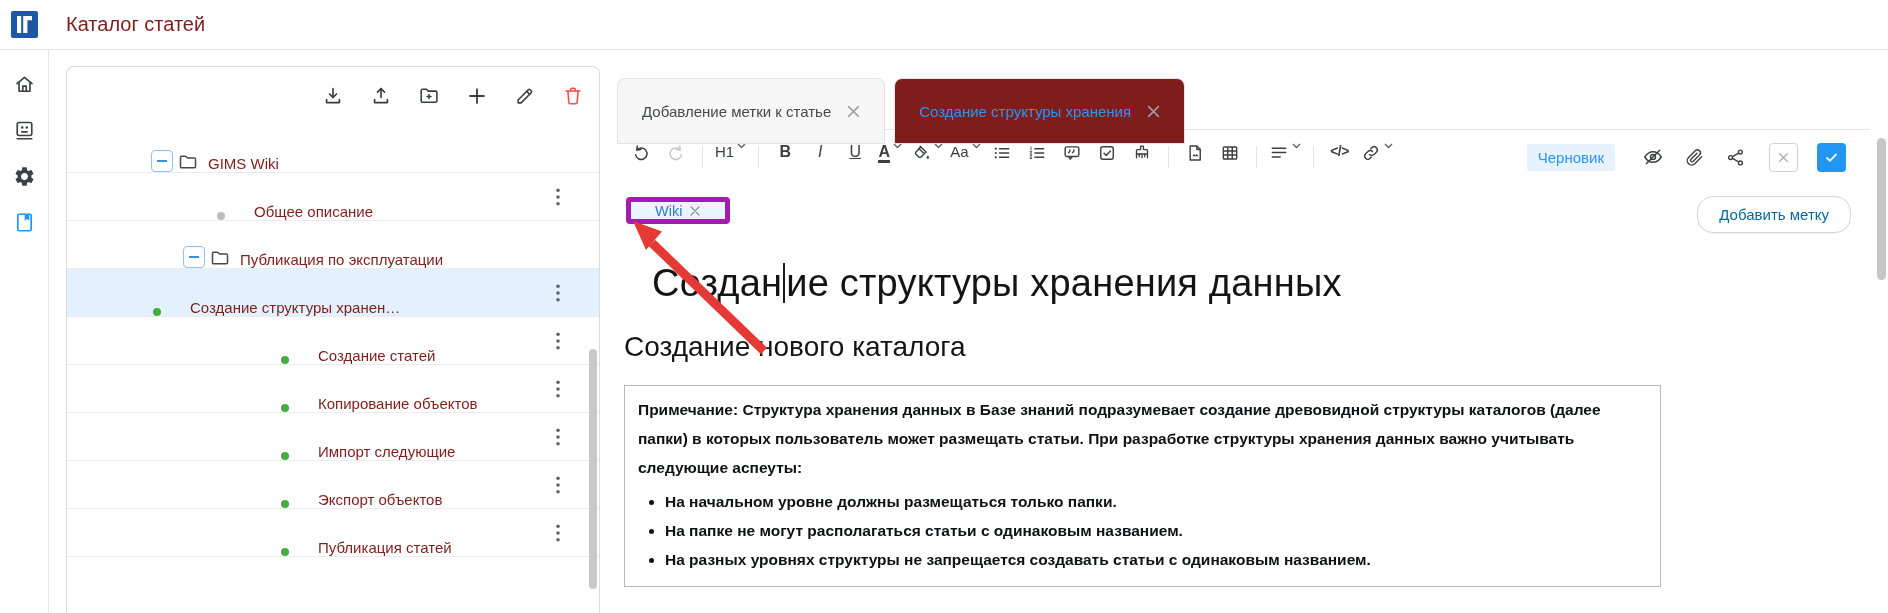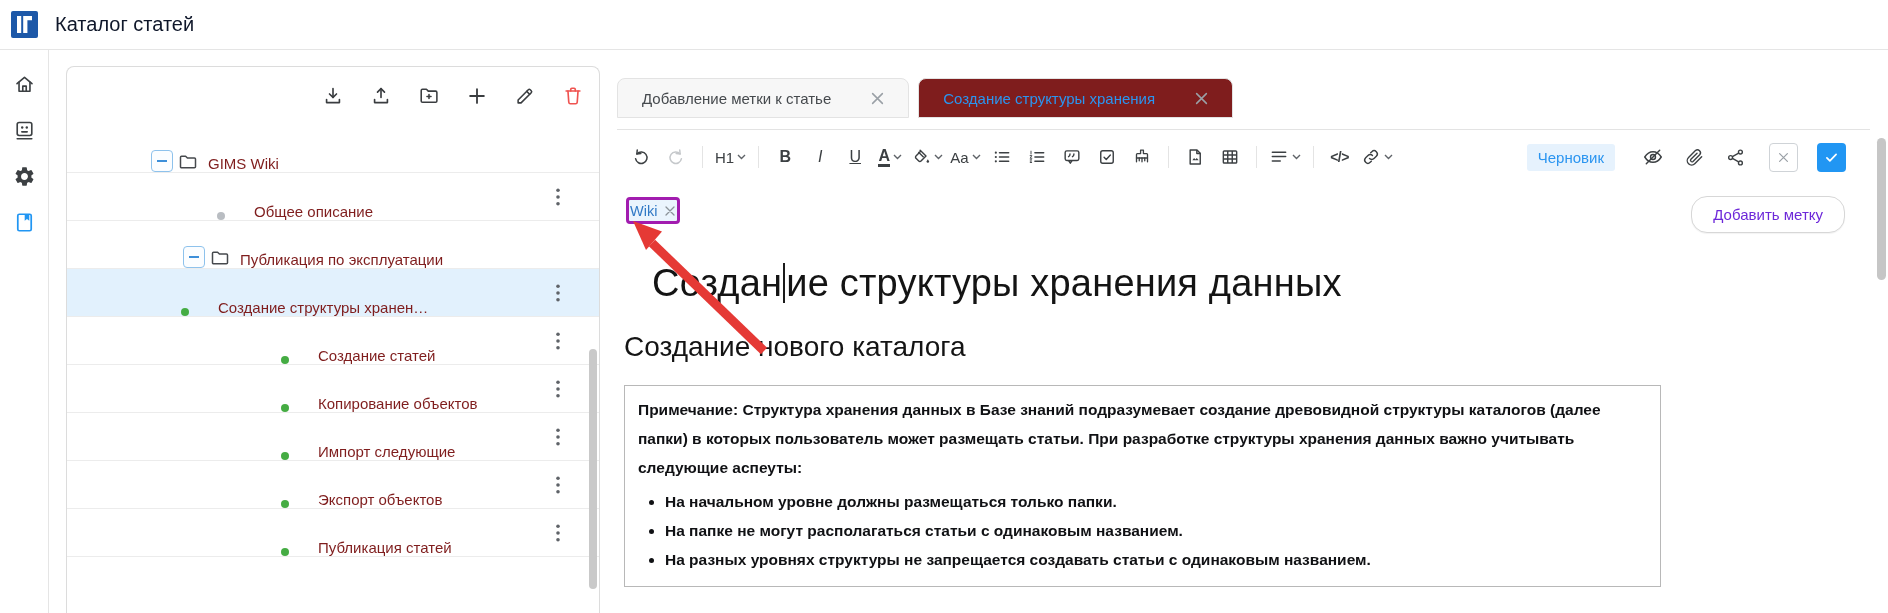--- a/index.html
+++ b/index.html
@@ -2,21 +2,21 @@
 <html><head>
 <meta charset="utf-8">
 <style>
 *{box-sizing:border-box;margin:0;padding:0}
 html,body{width:1888px;height:613px}
 body{position:relative;font-family:"Liberation Sans",sans-serif;background:#fff;overflow:hidden;color:#202124}
 svg{display:block}
 
 .topbar{position:absolute;left:0;top:0;width:100%;height:50px;background:#fff;border-bottom:1px solid #e5e5e5;display:flex;align-items:center;z-index:6}
 .logo{margin-left:11px;flex:none}
-.app-title{margin-left:17px;font-size:20px;color:#0f172a}
+.app-title{margin-left:28px;font-size:20px;color:#7f1d1d}
 
 .rail{position:absolute;left:0;top:50px;bottom:0;width:49px;border-right:1px solid #e5e5e5;background:#fff;display:flex;flex-direction:column;align-items:center;padding-top:22px;gap:22px;z-index:5}
 .rail-btn{width:24px;height:24px;display:flex;align-items:center;justify-content:center;color:#3c4043;cursor:pointer}
 .rail-btn.active{color:#2196f3}
 
 .tree-panel{position:absolute;left:66px;top:66px;width:534px;height:560px;border:1px solid #dcdcdc;border-bottom:none;border-radius:8px 8px 0 0;background:#fff;overflow:hidden}
 .tree-toolbar{height:58px;display:flex;align-items:center;justify-content:flex-end;gap:24px;padding:0 14px 0 0}
 .ticon{width:24px;height:24px;display:flex;align-items:center;justify-content:center;color:#3a3d40;cursor:pointer}
 .ticon.danger{color:#ef5350}
 .trow{height:48px;display:flex;align-items:flex-end;border-bottom:1px solid #ececec;position:relative;font-size:15px;color:#7f1d1d;cursor:pointer;background:#fff}
@@ -27,45 +27,45 @@
 .t-label{margin-left:10px;white-space:nowrap}
 .bullet{width:8px;height:8px;border-radius:50%;flex:none}
 .bullet.green{background:#45ac43}
 .bullet.gray{background:#b9bdc2}
 .bullet+.t-label{margin-left:29px}
 .kebab{position:absolute;right:32px;top:50%;transform:translateY(-50%);width:18px;height:22px;display:flex;align-items:center;justify-content:center;color:#5f6368;cursor:pointer}
 .tree-scrollbar{position:absolute;right:2px;top:282px;width:8px;height:240px;border-radius:4px;background:#c9c9c9;cursor:pointer}
 
 .tabbar{position:absolute;left:617px;top:78px;width:1253px;height:52px;display:flex;gap:9px;z-index:4}
 .tabbar::after{content:"";position:absolute;left:0;right:0;bottom:0;height:1px;background:#e3e3e3}
-.tab{height:40px;padding:0 24px;display:flex;align-items:center;gap:40px;border:1px solid #e3e3e3;border-radius:8px 8px 0 0;font-size:15px;background:#f7f7f7;color:#45494d;cursor:pointer;position:relative;z-index:1;white-space:nowrap}
+.tab{height:66px;padding:0 24px;display:flex;align-items:center;gap:16px;border:1px solid #e3e3e3;border-radius:8px 8px 0 0;font-size:15px;background:#f7f7f7;color:#45494d;cursor:pointer;position:relative;z-index:1;white-space:nowrap}
 .tab.active{background:#7f1d1d;color:#2b95f0}
 .tab-close{display:flex;color:#9aa0a6;cursor:pointer}
 
 .editor{position:absolute;left:617px;top:130px;width:1253px;height:483px;background:#fff}
 .etoolbar{height:54px;display:flex;align-items:center;padding:0 24px 0 10px;gap:7px}
-.ebtn{min-width:28px;height:28px;display:flex;align-items:center;justify-content:center;gap:3px;color:#3c4043;cursor:pointer;border-radius:3px;flex:none}
+.ebtn{min-width:28px;height:28px;display:flex;align-items:flex-start;justify-content:center;gap:3px;color:#3c4043;cursor:pointer;border-radius:3px;flex:none}
 .ebtn.disabled{color:#c5c8cb}
 .lbl-h,.lbl-aa{font-size:15px;font-weight:500}
 .lbl-b{font-weight:700;font-size:16px}
 .lbl-i{font-style:italic;font-size:16px}
 .lbl-u{text-decoration:underline;font-size:16px}
 .lbl-a{font-weight:600;font-size:16px;line-height:17px;border-bottom:3px solid #3c4043}
 .lbl-code{font-size:14px;font-weight:700;letter-spacing:-.5px}
 .sep{width:1px;height:22px;background:#e4e4e4;margin:0 5px;flex:none}
 .spacer{flex:1}
 .badge{background:#e6f2fd;color:#2b95f0;font-size:15px;padding:5px 11px;border-radius:3px;margin-right:14px;flex:none}
 .icon-plain{width:26px;height:26px;display:flex;align-items:center;justify-content:center;color:#3c4043;cursor:pointer;margin:0 4px;flex:none}
 .btn-close{width:29px;height:29px;border:1px solid #cfd3d7;border-radius:4px;display:flex;align-items:center;justify-content:center;color:#9aa0a6;background:#fff;cursor:pointer;margin-left:10px;flex:none}
 .btn-confirm{width:29px;height:29px;border-radius:4px;background:#2196f3;display:flex;align-items:center;justify-content:center;color:#fff;cursor:pointer;margin-left:12px;flex:none}
 
 .chip-row{position:relative;height:52px}
-.chip{position:absolute;left:9px;top:13px;height:27px;display:flex;align-items:center;gap:7px;padding:0 1px;border:3px solid #a21caf;background:#eaf4fd;border-radius:4px;font-size:14.5px;color:#3179c6;cursor:pointer}
+.chip{position:absolute;left:9px;top:13px;height:27px;display:flex;align-items:center;gap:7px;padding:0 24px;border:5px solid #a21caf;background:#eaf4fd;border-radius:4px;font-size:14.5px;color:#3179c6;cursor:pointer}
 .chip-close{color:#8b9298;display:flex;cursor:pointer}
-.add-tag-btn{position:absolute;right:25px;top:12px;height:37px;padding:0 21px;border:1px solid #d7d7d7;border-radius:16px;background:#fff;font-size:15px;color:#6d28d9;display:flex;align-items:center;cursor:pointer;box-shadow:0 1px 1px rgba(0,0,0,.05)}
+.add-tag-btn{position:absolute;right:19px;top:12px;height:37px;padding:0 21px;border:1px solid #d7d7d7;border-radius:16px;background:#fff;font-size:15px;color:#0369a1;display:flex;align-items:center;cursor:pointer;box-shadow:0 1px 1px rgba(0,0,0,.05)}
 
 .content{padding-left:6px}
 .doc-title{margin:26px 0 0 29px;font-size:38px;font-weight:400;color:#141414;letter-spacing:.2px}
 .caret-bar{display:inline-block;width:2px;height:40px;background:#1b1b1b;vertical-align:-7px;margin:0 1px}
 .doc-h2{margin:26px 0 0 1px;font-size:28px;font-weight:400;color:#141414}
 .note-box{margin:22px 0 0 1px;width:1037px;border:1px solid #b8b8b8;padding:9px 13px 12px;font-size:15.5px;font-weight:700;line-height:29px;color:#101114;background:#fff}
 .note-box ul{margin:5px 0 0;padding-left:27px}
 
 .arrow-svg{position:absolute;left:0;top:0;z-index:30;pointer-events:none}
 .page-scroll{position:absolute;right:2px;top:138px;width:9px;height:142px;border-radius:5px;background:#c6c6c6;z-index:40;cursor:pointer}
@@ -182,21 +182,21 @@
     <span class="expander"></span>
     <span class="folder-ic">
         <svg width="20" height="20" viewBox="0 0 24 24" fill="none" stroke="currentColor" stroke-width="1.8" stroke-linejoin="round">
           <path d="M3 6.3c0-.7.6-1.3 1.3-1.3h4.8l2.2 2.2h8.4c.7 0 1.3.6 1.3 1.3v9.2c0 .7-.6 1.3-1.3 1.3H4.3c-.7 0-1.3-.6-1.3-1.3V6.3z"></path>
         </svg>
       </span>
     <span class="t-label">Публикация по эксплуатации</span>
   </div>
 
 
-  <div class="trow selected" style="padding-left:114px">
+  <div class="trow selected" style="padding-left:86px">
     <span class="bullet green"></span>
     <span class="t-label">Создание структуры хранен…</span>
     <span class="kebab">
         <svg width="4" height="18" viewBox="0 0 4 18" fill="currentColor">
           <circle cx="2" cy="2.2" r="1.8"></circle>
           <circle cx="2" cy="9" r="1.8"></circle>
           <circle cx="2" cy="15.8" r="1.8"></circle>
         </svg>
       </span>
   </div>

